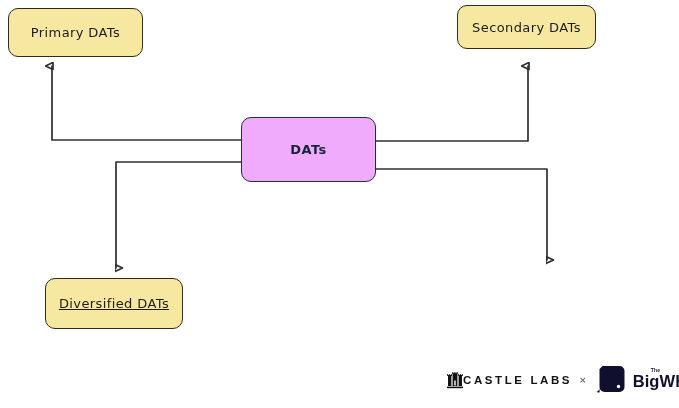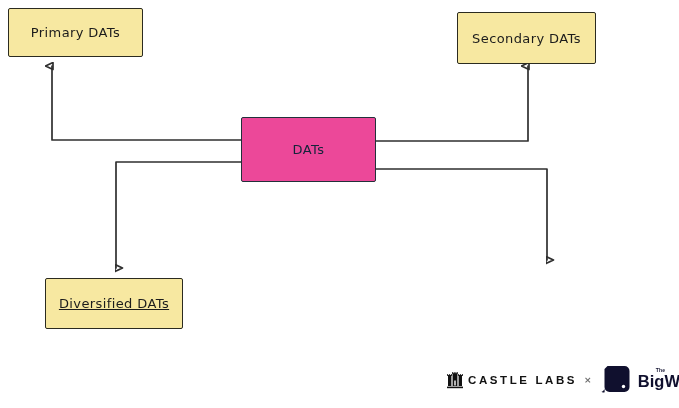--- a/index.html
+++ b/index.html
@@ -7,33 +7,33 @@
   .canvas {
     position: relative;
     width: 679px;
     height: 408px;
     background: #ffffff;
     overflow: hidden;
   }
   .node {
     position: absolute;
     border: 1.6px solid #2b2b20;
-    border-radius: 2px;
+    border-radius: 10px;
     display: flex;
     align-items: center;
     justify-content: center;
     font-size: 13px;
     font-weight: 500;
     letter-spacing: 0.4px;
     color: #1c1c1c;
   }
   .node-yellow { background: #f7e8a1; }
-  .node-blue  { background: #ec4899; border-color: #23303a; color: #14243a; }
+  .node-blue  { background: #f0abfc; border-color: #23303a; color: #14243a; font-weight: bold; }
   .node-primary     { left: 8px;   top: 8px;   width: 135px; height: 49px; }
-  .node-secondary   { left: 457px; top: 12px;   width: 139px; height: 52px; }
+  .node-secondary   { left: 457px; top: 5px;   width: 139px; height: 44px; }
   .node-center      { left: 241px; top: 117px; width: 135px; height: 65px; }
   .node-diversified { left: 45px;  top: 278px; width: 138px; height: 51px; text-decoration: underline; }
   .node-yield       { left: 474px; top: 269px; width: 136px; height: 52px; }
   .connectors {
     position: absolute;
     left: 0; top: 0;
     width: 679px; height: 408px;
     pointer-events: none;
   }
   .connectors path {
@@ -46,21 +46,20 @@
   .footer {
     position: absolute;
     left: 447px;
     top: 364px;
     display: flex;
     align-items: center;
   }
   .castle-wordmark {
     display: flex;
     align-items: center;
-    gap: 5px;
   }
   .castle-text {
     font-family: "Liberation Sans", sans-serif;
     font-size: 11.5px;
     font-weight: 700;
     letter-spacing: 2.6px;
     color: #121212;
     white-space: nowrap;
   }
   .logo-sep {

